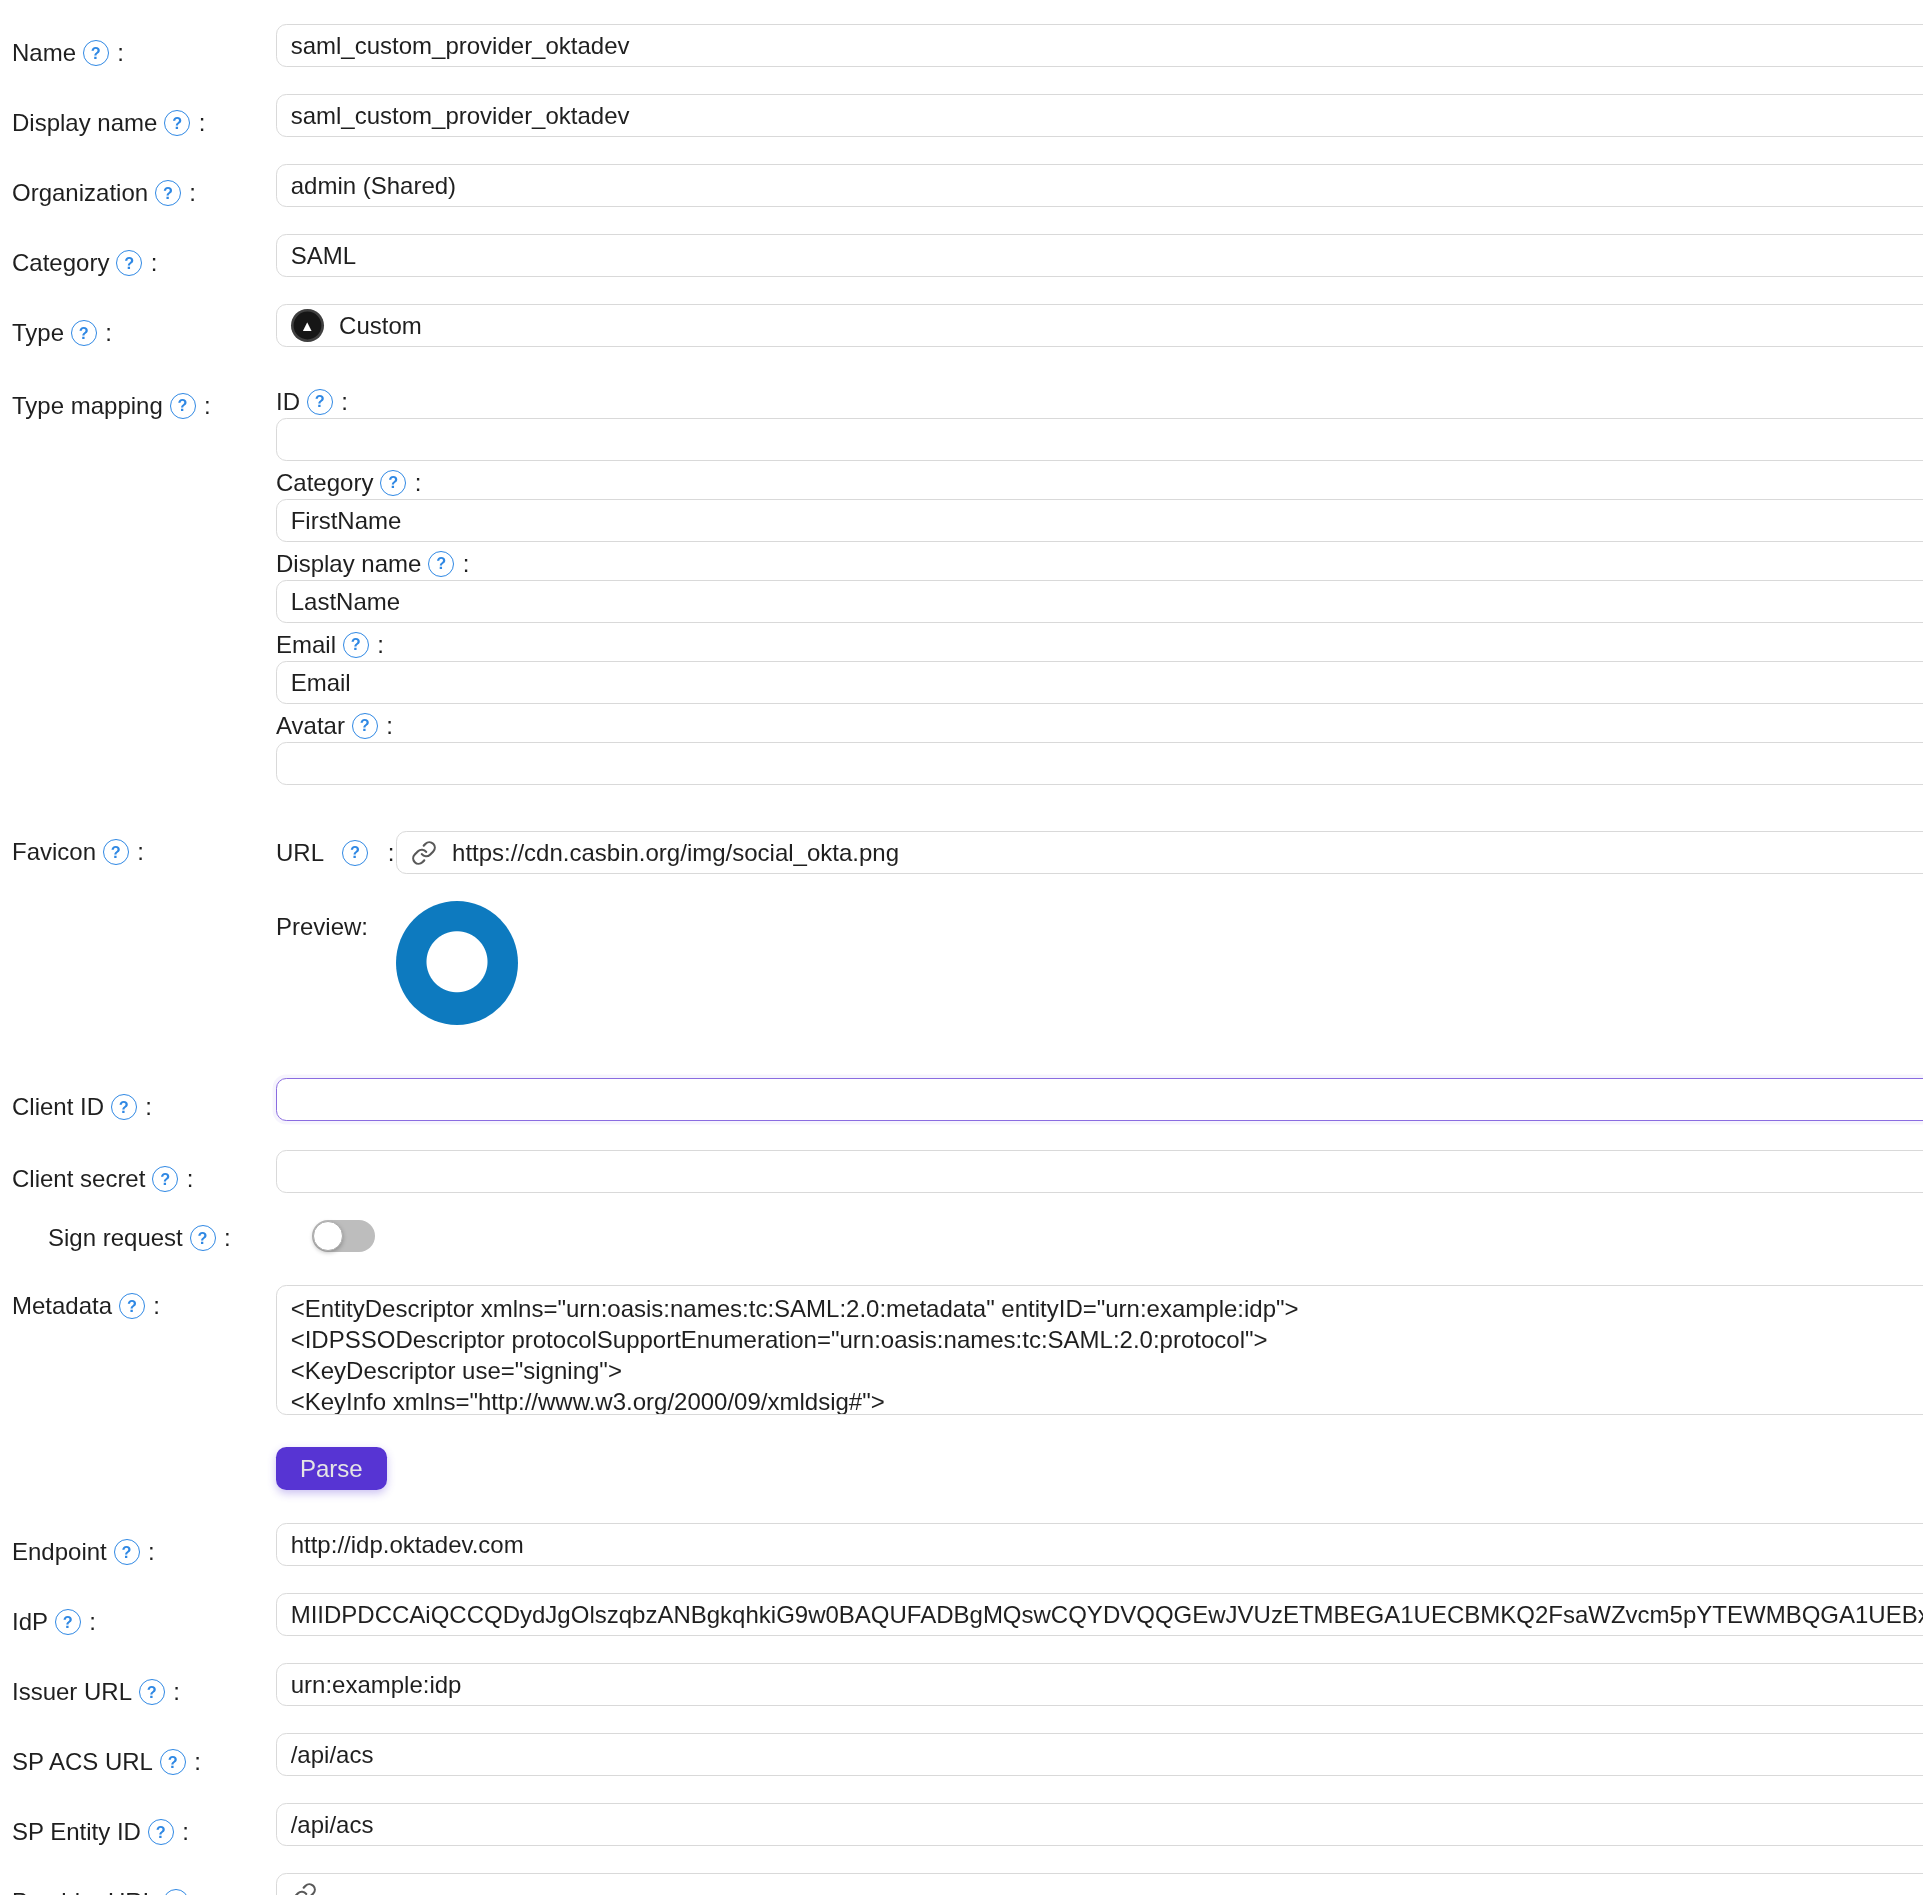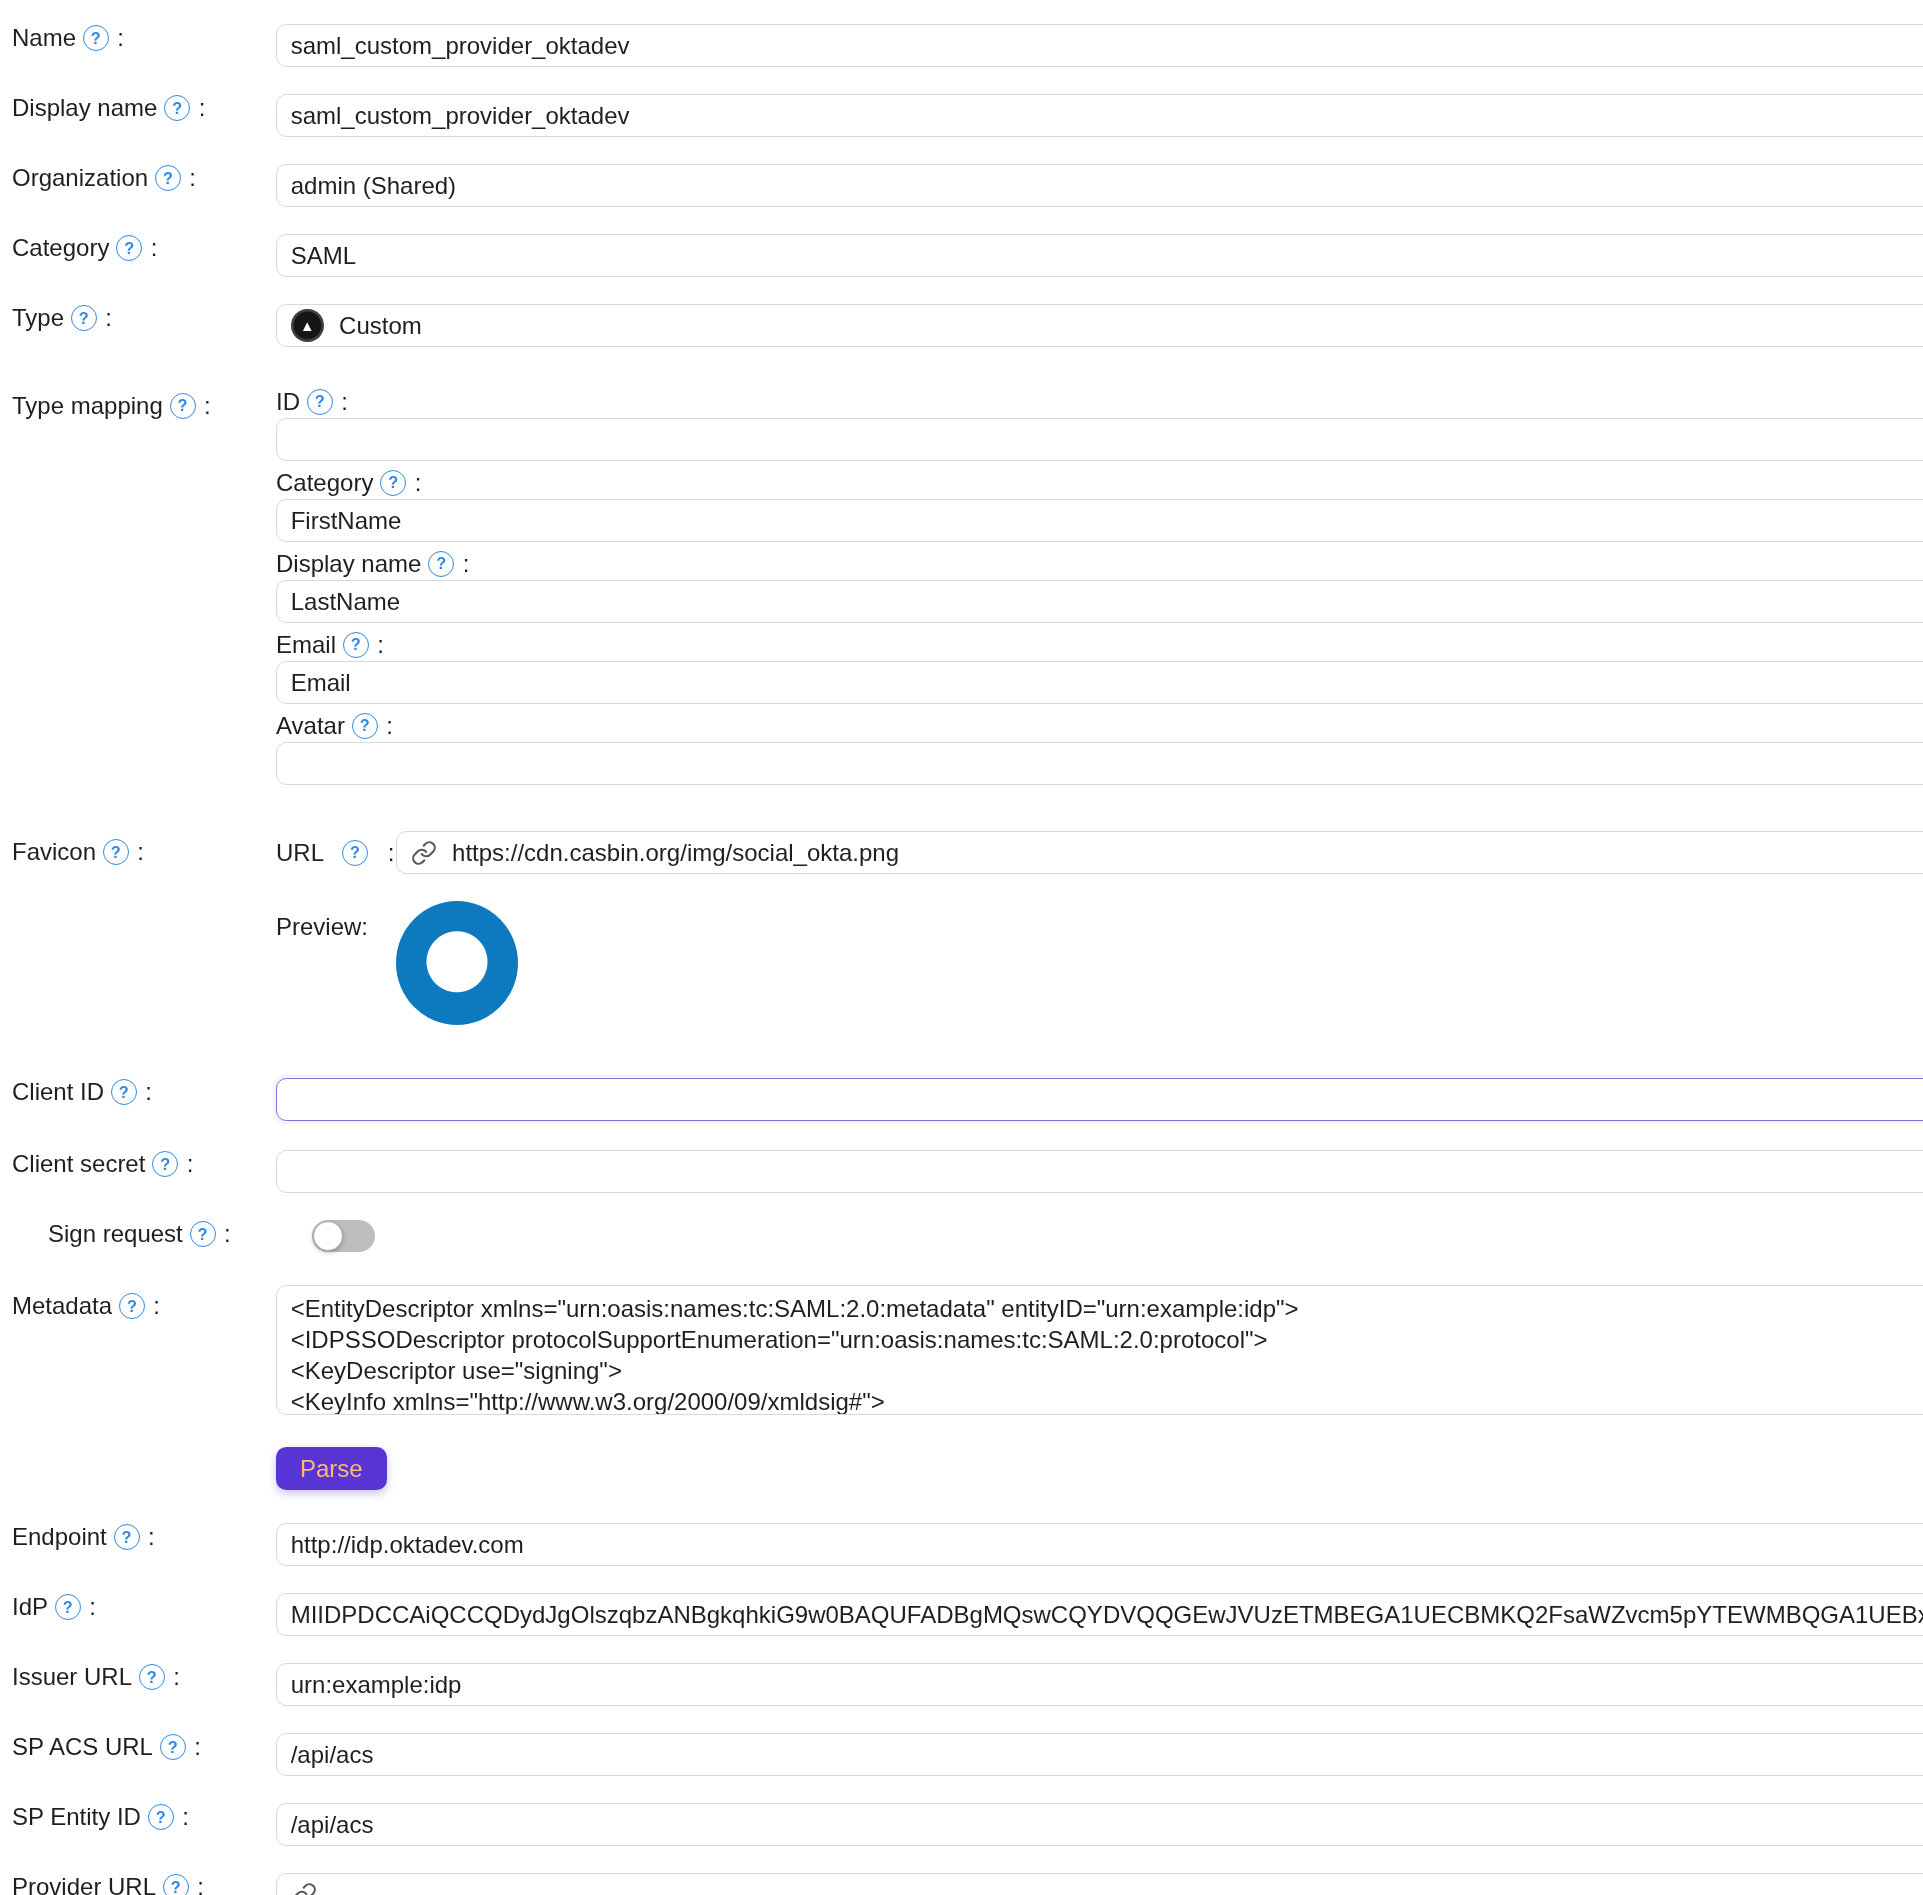--- a/index.html
+++ b/index.html
@@ -3,21 +3,21 @@
 <meta charset="utf-8">
 <style>
   * { margin: 0; padding: 0; box-sizing: border-box; }
   html, body { width: 1924px; height: 1895px; overflow: hidden; background: #fff; }
   body {
     font-family: "Liberation Sans", sans-serif;
     font-size: 24px;
     color: rgba(0,0,0,0.88);
     padding-top: 24px;
   }
-  .row { display: flex; align-items: flex-start; margin-bottom: 27px; }
+  .row { display: flex; align-items: flex-end; margin-bottom: 27px; }
   .row.top-align { align-items: flex-start; margin-top: 8px; }
   .label-col {
     width: 276px; min-width: 276px;
     padding-left: 12px;
     display: flex; align-items: center; gap: 6.8px;
     white-space: nowrap;
   }
   .row.top-align > .label-col { padding-top: 6.8px; }
   .field-col { width: 1830px; min-width: 1830px; }
   .help-icon {
@@ -76,21 +76,21 @@
     font-family: "Liberation Sans", sans-serif;
     font-size: 24px; line-height: 31px;
     color: rgba(0,0,0,0.88);
     padding: 6.8px 13.7px;
     resize: none; outline: none;
     white-space: pre; overflow: hidden;
   }
   .parse-btn {
     margin-left: 276px; margin-top: 26px; margin-bottom: 33px;
     height: 43px; padding: 0 24px;
-    background: #5734d3; color: #fdba74;
+    background: #5734d3; color: #e5e5e5;
     border: none; border-radius: 10.3px;
     font-family: "Liberation Sans", sans-serif; font-size: 24px;
     box-shadow: 0 3.4px 8.6px rgba(87,52,211,0.3);
     cursor: pointer; display: block;
   }
 </style>
 </head>
 <body>
 
 <div class="row">

